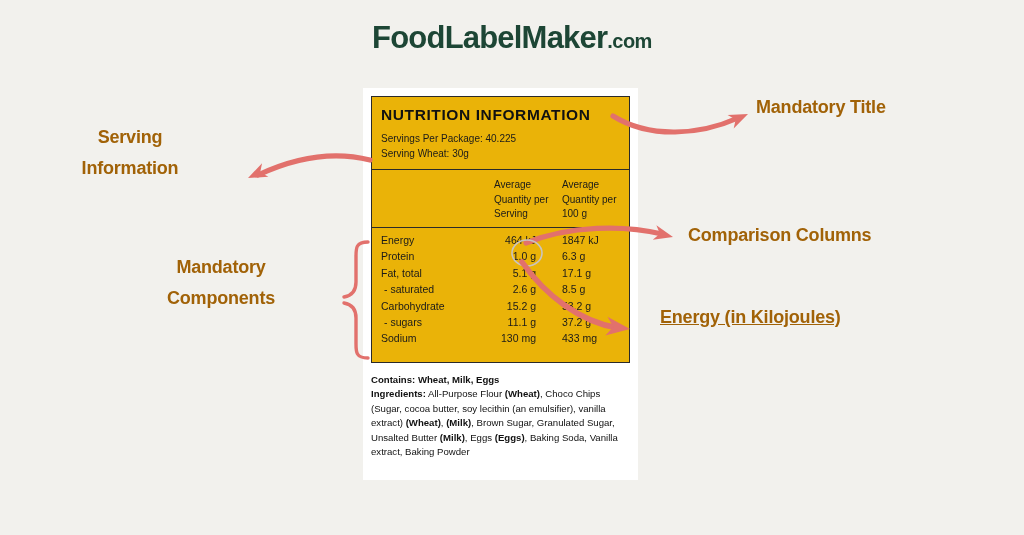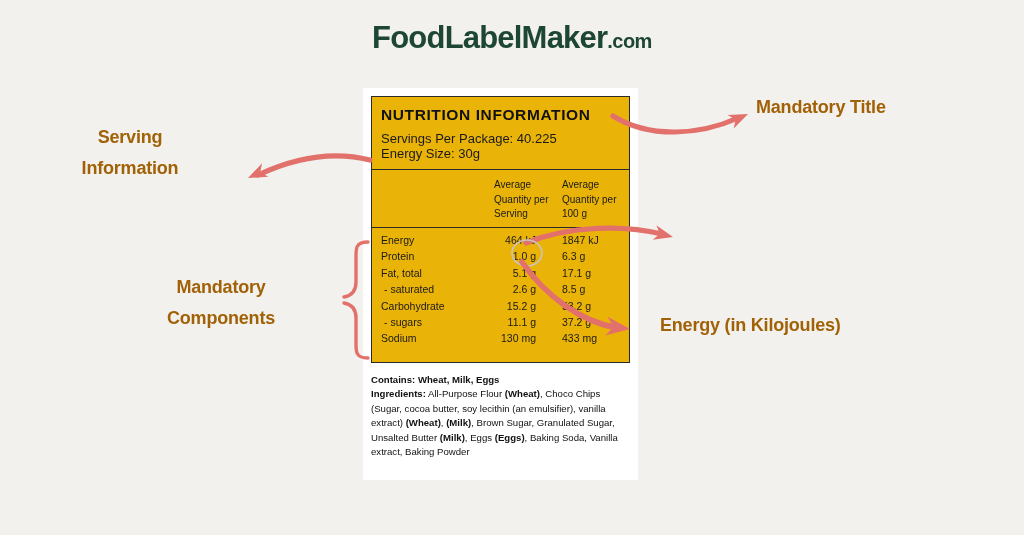--- a/index.html
+++ b/index.html
@@ -37,21 +37,21 @@
     background: #eab308;
   }
   #panel-title {
     font-size: 15.5px; font-weight: 700; color: #111;
     letter-spacing: 0.6px;
     padding: 9px 0 0 9px;
   }
   #servings-block {
     padding: 7px 0 8px 9px;
     border-bottom: 1.2px solid #2a2a2a;
-    font-size: 13px; color: #1a1a1a; line-height: 15px;
+    font-size: 10px; color: #1a1a1a; line-height: 15px;
   }
   #column-head {
     position: relative;
     height: 58px;
     border-bottom: 1.2px solid #2a2a2a;
   }
   #column-head .colhead {
     position: absolute; top: 8px;
     font-size: 10px; color: #1a1a1a; line-height: 14.5px;
     width: 74px;
@@ -81,45 +81,45 @@
     font-weight: 700;
     font-size: 18px;
     line-height: 31px;
     letter-spacing: -0.2px;
     white-space: pre-line;
   }
   .anno.right { text-align: left; }
   .anno.left  { text-align: center; }
 
   #anno-serving    { left: 22px;  top: 122px; width: 216px; }
-  #anno-components { left: 106px; top: 272px; width: 230px; }
+  #anno-components { left: 106px; top: 252px; width: 230px; }
   #anno-title      { left: 756px; top: 92px;  width: 260px; }
   #anno-columns    { left: 688px; top: 220px; width: 330px; }
-  #anno-energy     { left: 660px; top: 310px; width: 350px; }
+  #anno-energy     { left: 660px; top: 302px; width: 350px; text-decoration: underline; }
 
   #overlay { position: absolute; left: 0; top: 0; width: 1024px; height: 535px; pointer-events: none; }
 </style>
 </head>
 <body>
 
 <div id="stage">
 
   <div id="brand">
     <span>FoodLabelMaker</span><span class="tld">.com</span>
   </div>
 
   <div id="label-card">
 
     <div id="nutrition-panel">
 
       <div id="panel-title">NUTRITION INFORMATION</div>
 
       <div id="servings-block">
         <div>Servings Per Package: 40.225</div>
-        <div>Energy Size: 30g</div>
+        <div>Serving Wheat: 30g</div>
       </div>
 
       <div id="column-head">
         <div class="colhead c1">
           <div>Average</div>
           <div>Quantity per</div>
           <div>Serving</div>
         </div>
         <div class="colhead c2">
           <div>Average</div>
@@ -171,20 +171,21 @@
       <div id="contains">Contains: Wheat, Milk, Eggs</div>
       <div><b>Ingredients:</b><span id="ing-body"> All-Purpose Flour <b>(Wheat)</b>, Choco Chips (Sugar, cocoa butter, soy lecithin (an emulsifier), vanilla extract) <b>(Wheat)</b>, <b>(Milk)</b>, Brown Sugar, Granulated Sugar, Unsalted Butter <b>(Milk)</b>, Eggs <b>(Eggs)</b>, Baking Soda, Vanilla extract, Baking Powder</span></div>
     </div>
   </div>
 
   <div class="anno left" id="anno-serving">Serving
 Information</div>
   <div class="anno left" id="anno-components">Mandatory
 Components</div>
   <div class="anno right" id="anno-title">Mandatory Title</div>
+  <div class="anno right" id="anno-columns">Comparison Columns</div>
   <div class="anno right" id="anno-energy">Energy (in Kilojoules)</div>
 
   <svg id="overlay" viewBox="0 0 1024 535">
     <defs>
       <g id="ah">
           <path d="M0,0 L-19,-7.5 L-13.5,0 L-19,7.5 Z"></path>
         </g>
     </defs>
 
     <g>

